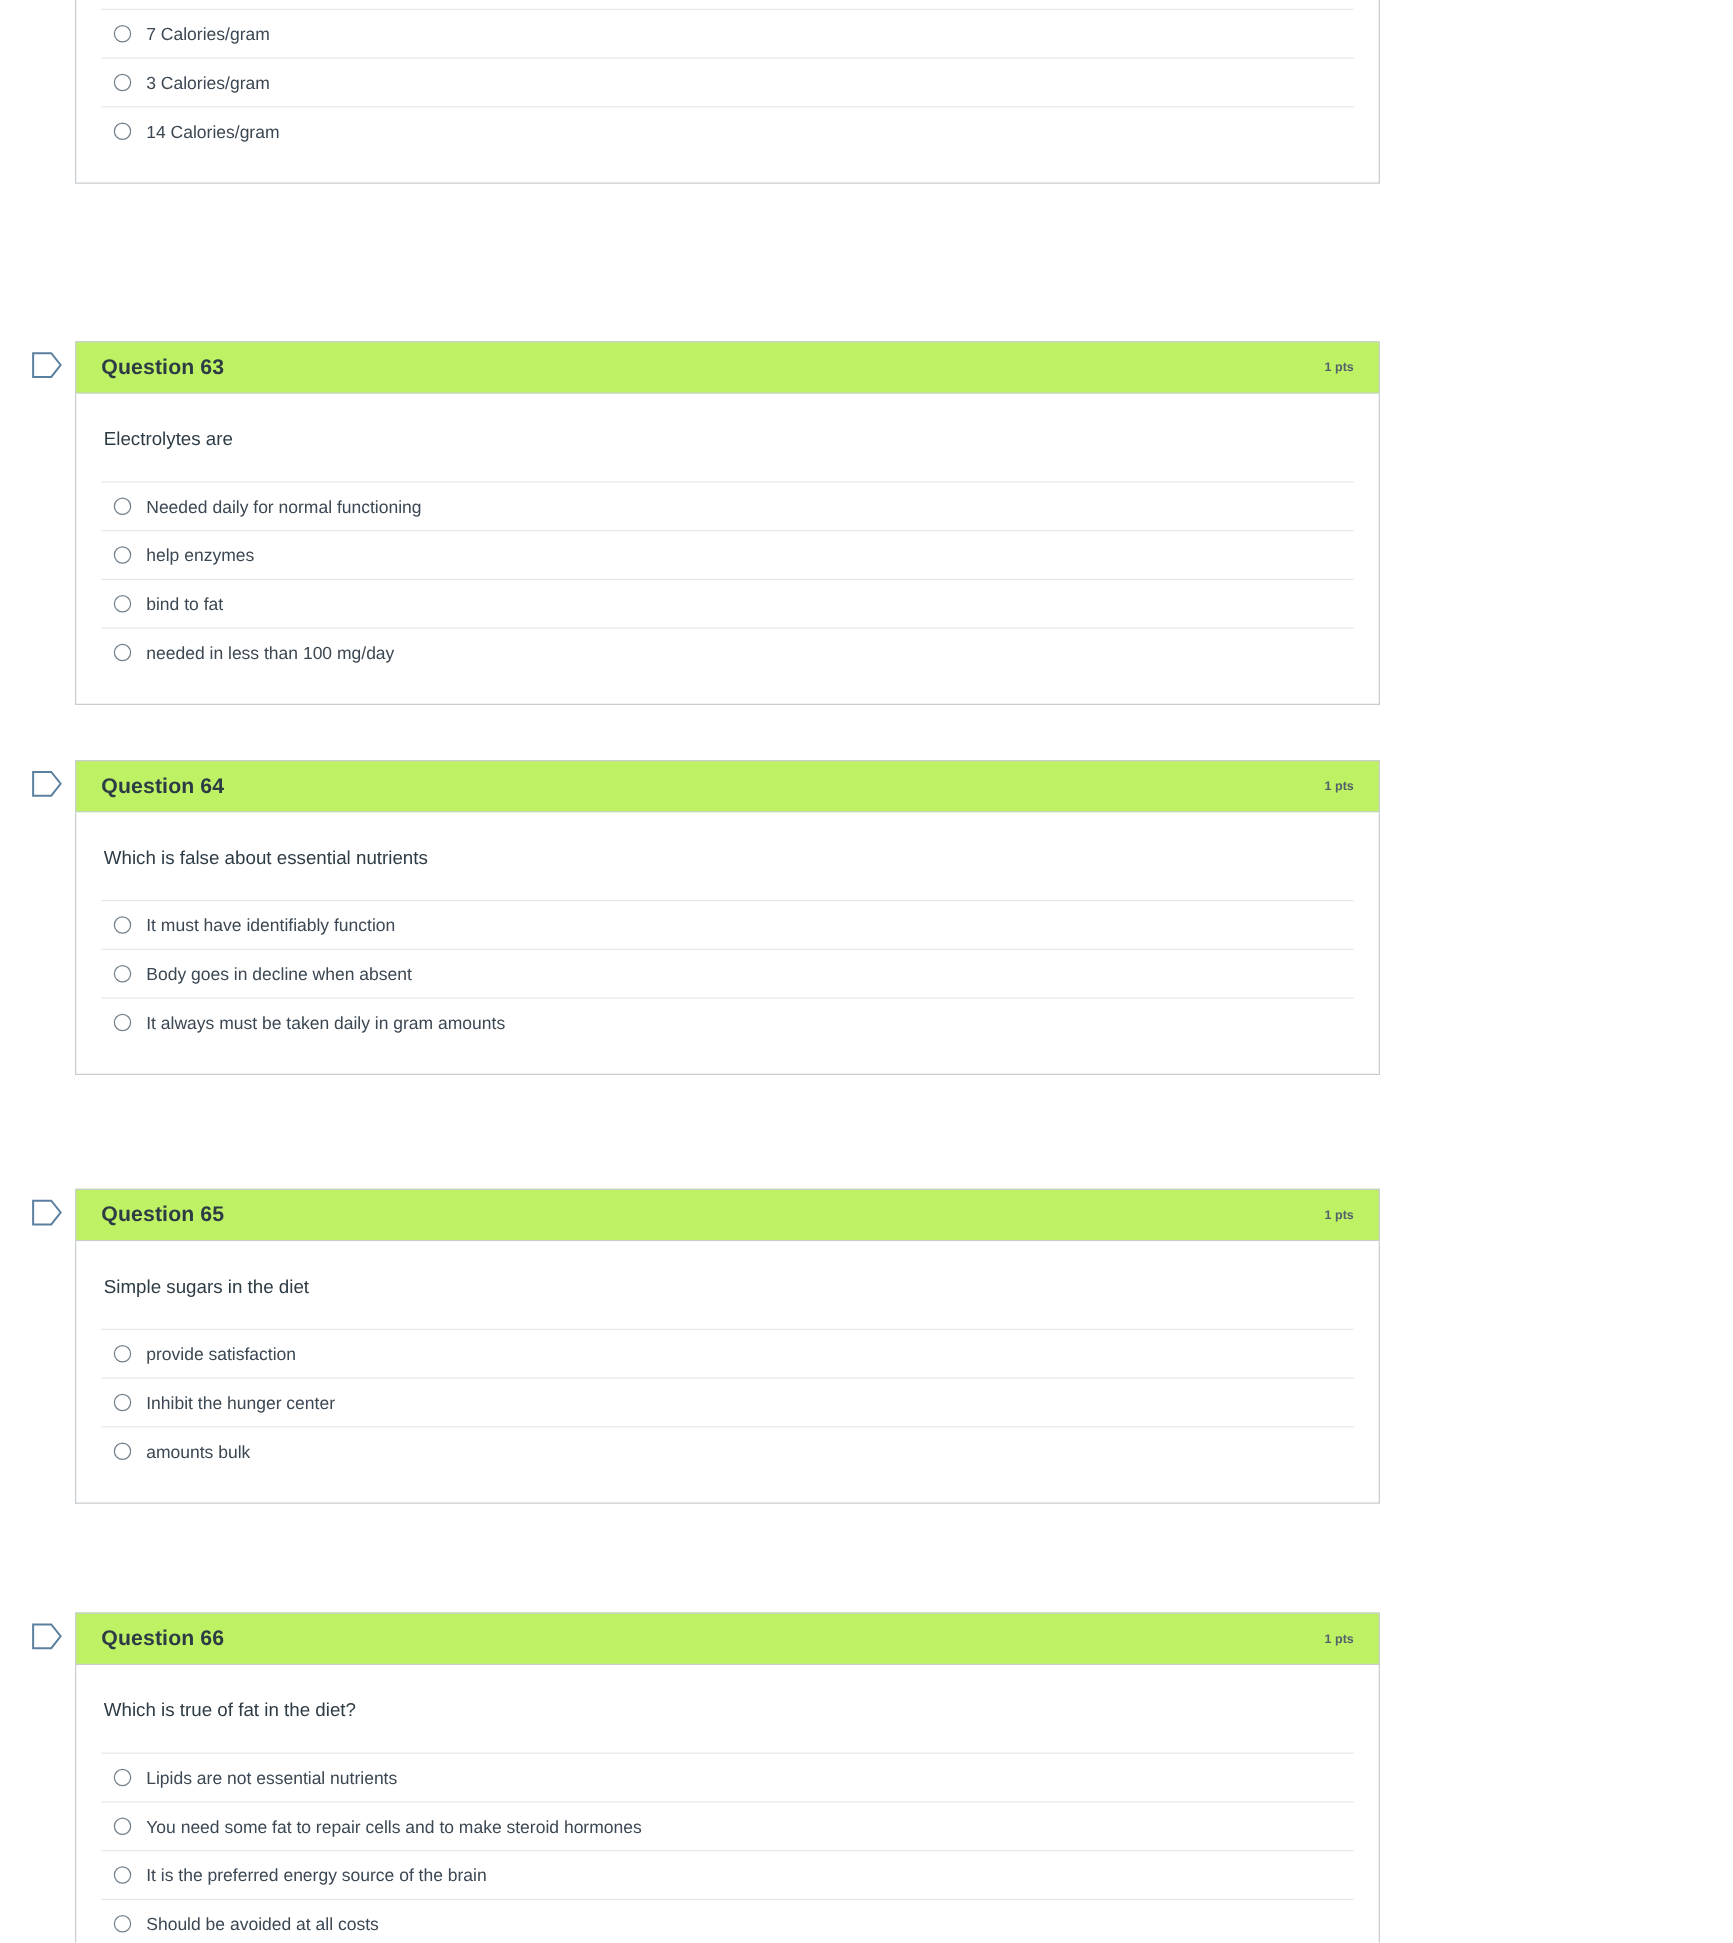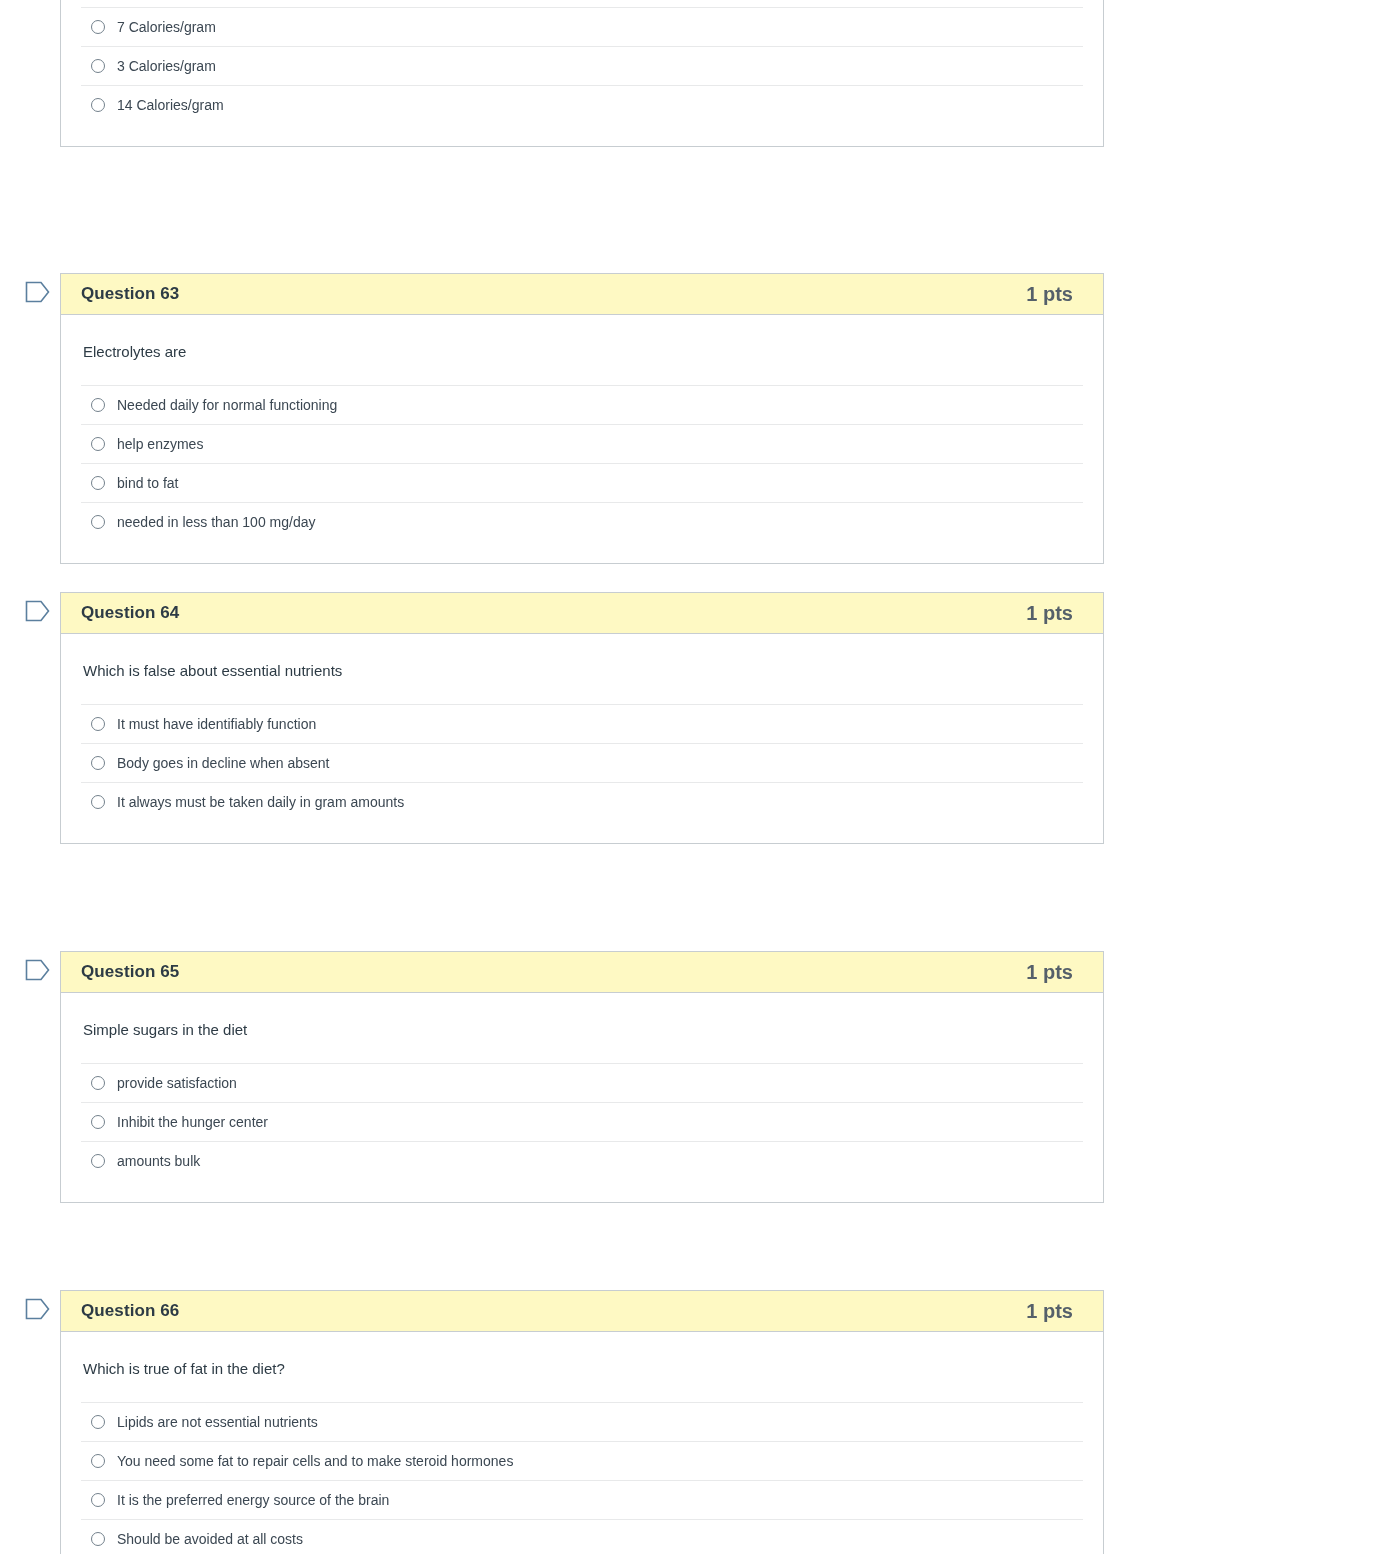--- a/index.html
+++ b/index.html
@@ -39,35 +39,35 @@
   }
   .flag-icon {
     display: block;
     width: 26px;
     height: 22px;
   }
 
   .question-header {
     box-sizing: border-box;
     height: 42px;
-    background: #fef9c3;
+    background: #bef264;
     border: 1px solid #c7cdd1;
     display: flex;
     align-items: center;
     justify-content: space-between;
-    padding: 0 30px 0 20px;
+    padding: 0 20px 0 20px;
   }
   .question-name {
     font-size: 17px;
     font-weight: bold;
     color: #2d3b45;
     letter-spacing: 0.1px;
   }
   .question-points {
-    font-size: 20px;
+    font-size: 10px;
     font-weight: bold;
     color: #55606a;
     margin-left: 19px;
   }
 
   .question-body {
     box-sizing: border-box;
     border: 1px solid #c7cdd1;
     border-top: none;
     background: #ffffff;
@@ -168,21 +168,21 @@
               <span class="radio"></span>
               <span class="answer-text">bind to fat</span>
             </div>
             <div class="answer-row">
               <span class="radio"></span>
               <span class="answer-text">needed in less than 100 mg/day</span>
             </div>
           </div>
         </div>
       </div>
-      <div class="question-block" style="top: 592px;">
+      <div class="question-block" style="top: 608px;">
         <div class="flag-holder">
           <svg class="flag-icon" viewBox="0 0 26 22">
             <path d="M1.5 1.5 H16 L23.5 11 L16 20.5 H1.5 Z" fill="none" stroke="#5b7f9e" stroke-width="1.6"></path>
           </svg>
         </div>
         <div class="question-header">
           <span class="question-name">Question 64</span>
           <span class="question-points">1 pts</span>
         </div>
         <div class="question-body">

